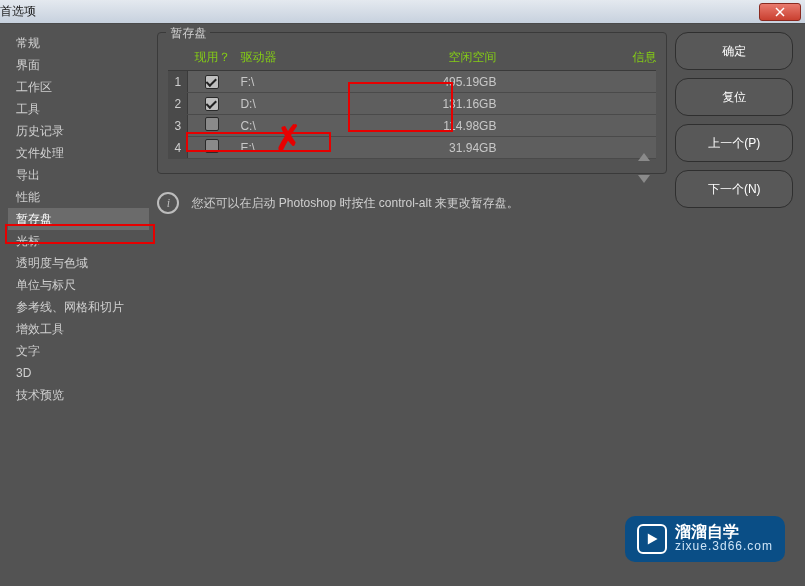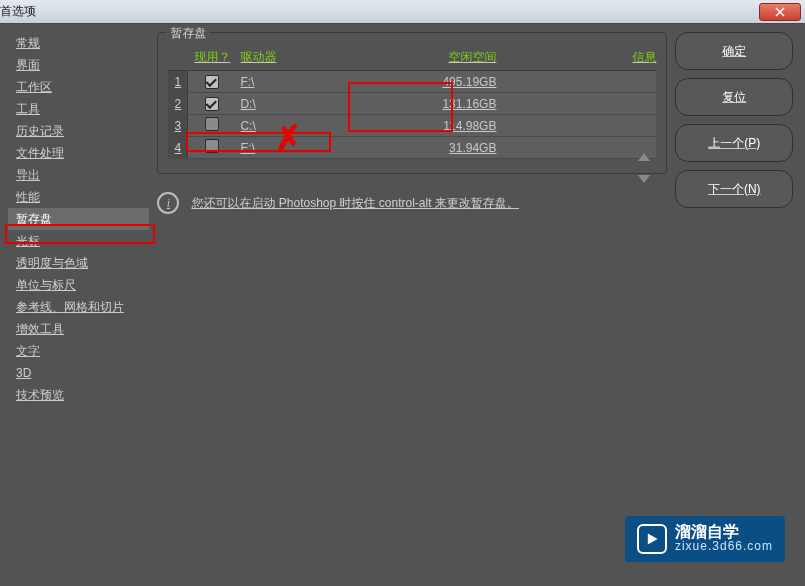--- a/index.html
+++ b/index.html
@@ -33,21 +33,20 @@
     align-items: center;
     justify-content: center;
     cursor: pointer;
   }
   .close-btn svg { width: 10px; height: 10px; }
 
   .content {
     display: flex;
     height: 562px;
     background: #535353;
-    text-decoration: underline;
   }
 
   .sidebar {
     width: 150px;
     padding: 8px 0 8px 8px;
   }
   .sidebar-item {
     padding: 3px 8px;
     color: #d0d0d0;
     cursor: pointer;
@@ -208,21 +207,21 @@
   .watermark {
     position: absolute;
     right: 20px;
     bottom: 24px;
     background: #0a4e86;
     color: #fff;
     padding: 8px 12px;
     display: flex;
     align-items: center;
     gap: 8px;
-    border-radius: 4px;
+    border-radius: 10px;
   }
   .wm-icon {
     width: 30px; height: 30px;
     border: 2px solid #fff;
     border-radius: 6px;
     display: flex;
     align-items: center;
     justify-content: center;
   }
   .wm-text { display:flex; flex-direction:column; line-height:14px;}

